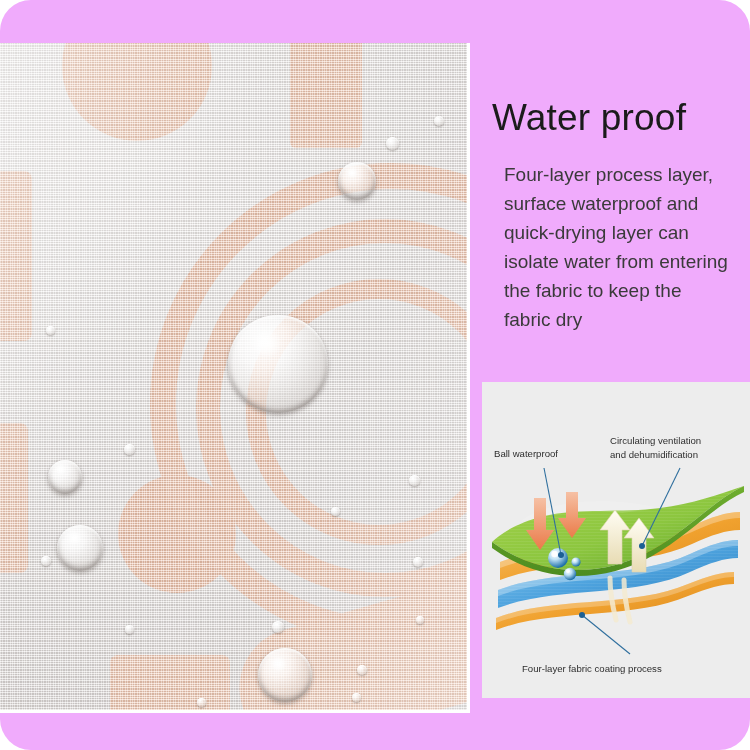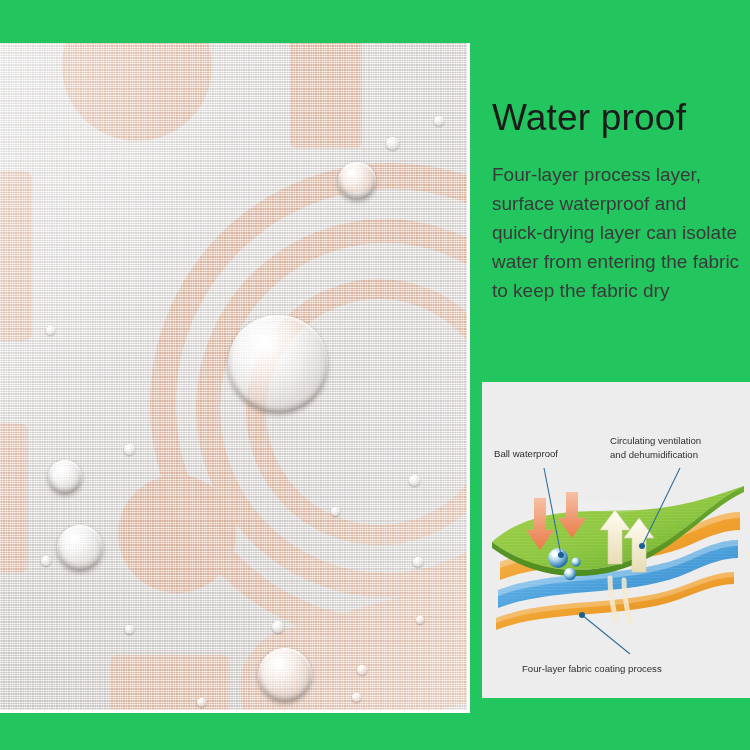--- a/index.html
+++ b/index.html
@@ -2,21 +2,21 @@
 <html><head>
 <meta charset="utf-8">
 <style>
   html,body{margin:0;padding:0;}
   body{
     width:750px;height:750px;overflow:hidden;
     background:#ffffff;
     font-family:"Liberation Sans", sans-serif;
     position:relative;
   }
-  #root{position:absolute;inset:0;background:#22c55e;}
+  #root{position:absolute;inset:0;background:#f0abfc;border-radius:31px;}
 
   
   .photo-frame{
     position:absolute;left:0;top:43px;width:470px;height:670px;
     background:#ffffff;
     box-sizing:border-box;
     border-right:3px solid #ffffff;
     border-bottom:3px solid #ffffff;
     overflow:hidden;
   }
@@ -78,21 +78,21 @@
   }
   .drop.tiny{box-shadow:inset 0 1px 1px rgba(255,255,255,.9),0 1px 2px rgba(90,80,74,.4);}
 
   
   .text-col{position:absolute;left:492px;top:96px;width:250px;}
   .headline{
     font-size:37px;line-height:44px;color:#1b1b1b;font-weight:400;
     letter-spacing:.2px;margin:0 0 20px 0;white-space:nowrap;
   }
   .body-copy{
-    font-size:19px;line-height:29px;color:#3a3a3a;font-weight:400;margin:0;
+    font-size:19px;line-height:29px;color:#3a3a3a;font-weight:400;margin:12px;
   }
 
   
   .diagram-panel{
     position:absolute;left:482px;top:382px;width:268px;height:316px;
     background:#ededed;overflow:hidden;
   }
   .diagram-panel svg{display:block;width:268px;height:316px;}
   .dlabel{
     font-family:"Liberation Sans", sans-serif;

